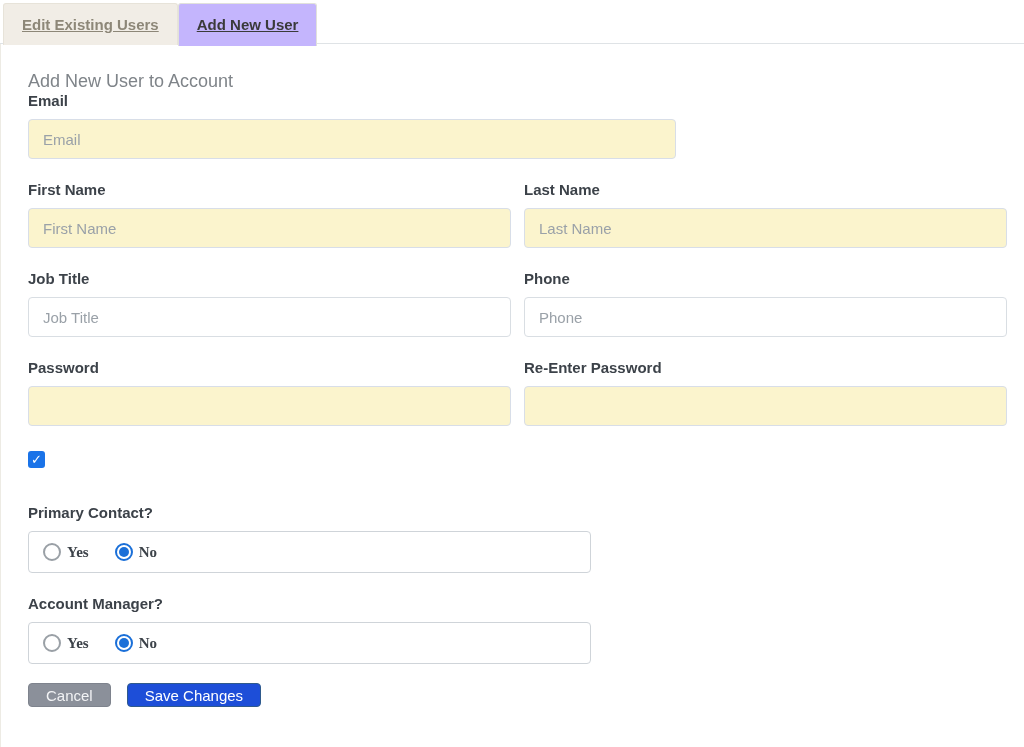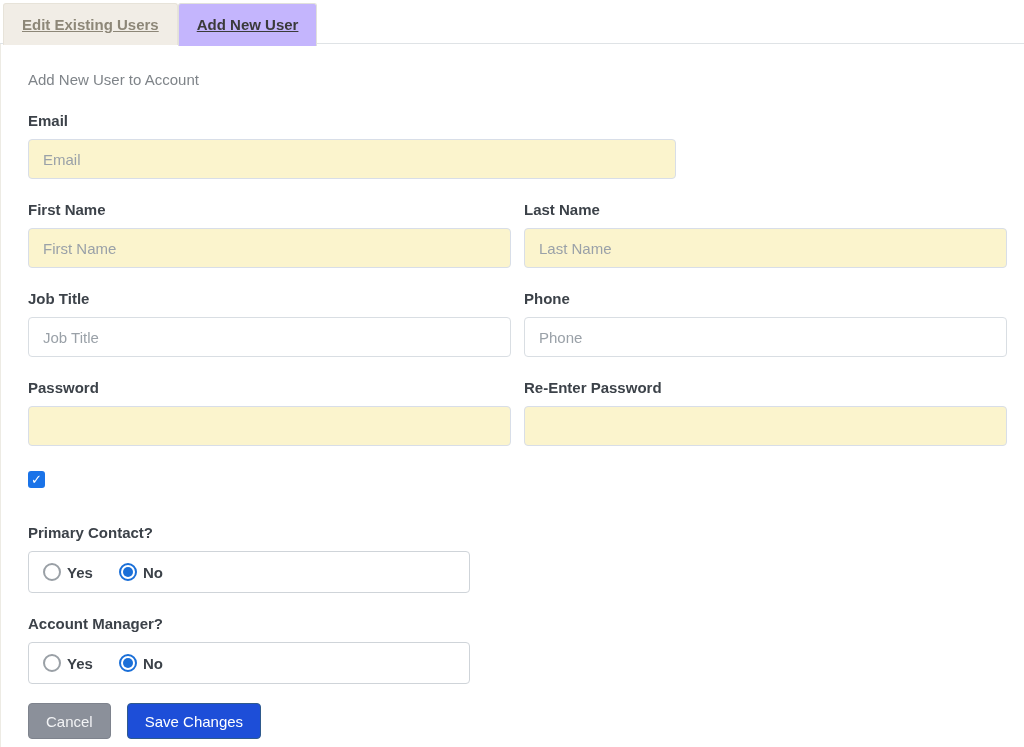--- a/index.html
+++ b/index.html
@@ -40,23 +40,22 @@
     z-index: 2;
   }
 
   
   .content {
     border-left: 1px solid #edebe4;
     min-height: 703px;
     padding: 27px 0 0 27px;
   }
   .heading {
-    font-size: 15px;
+    font-size: 18px;
     color: #7f8489;
-    margin-bottom: 24px;
   }
   .field-label {
     display: block;
     font-size: 15px;
     font-weight: bold;
     color: #3c4249;
     margin-bottom: 10px;
   }
   .tinput {
     display: block;
@@ -98,29 +97,30 @@
     background: #fff;
   }
   .checkbox .mark { visibility: hidden; color: #ffffff; font-size: 13px; font-weight: bold; line-height: 1; }
   .checkbox.checked { background: #1a73e8; border-color: #1a73e8; }
   .checkbox.checked .mark { visibility: visible; }
   .check-label { font-size: 15px; font-weight: bold; color: #3c4249; }
 
   
   .radio-section-label { margin-bottom: 10px; }
   .radio-box {
-    width: 442px;
+    width: 563px;
     height: 42px;
     border: 1px solid #cfd4d9;
     border-radius: 4px;
     display: flex;
     align-items: center;
     gap: 26px;
     padding: 0 14px;
     margin-bottom: 22px;
+    font-family: Liberation Serif, serif;
   }
   .radio-opt { display: inline-flex; align-items: center; cursor: pointer; }
   .radio {
     width: 18px; height: 18px;
     border: 2px solid #9aa0a6;
     border-radius: 50%;
     display: inline-flex;
     align-items: center;
     justify-content: center;
     margin-right: 6px;
@@ -128,21 +128,21 @@
     flex: 0 0 auto;
   }
   .radio .dot { width: 10px; height: 10px; border-radius: 50%; background: transparent; }
   .radio.selected { border-color: #1a6fd8; }
   .radio.selected .dot { background: #1a6fd8; }
   .radio-label { font-size: 15px; font-weight: bold; color: #3c4249; }
 
   
   .btn-row { display: flex; gap: 16px; margin-top: -3px; }
   .btn {
-    height: 36px;
+    height: 24px;
     border-radius: 4px;
     font-family: "Liberation Sans", "DejaVu Sans", sans-serif;
     font-size: 15px;
     padding: 0 17px;
     cursor: pointer;
   }
   .btn.cancel { background: #8b909a; border: 1px solid #7e838d; color: #f2f3f5; }
   .btn.save { background: #1d4ed8; border: 1px solid #2f5a8c; color: #ffffff; }
 </style>
 </head>

